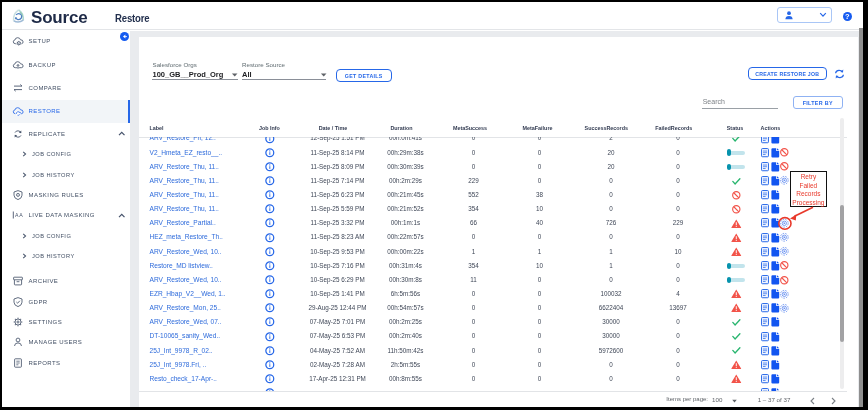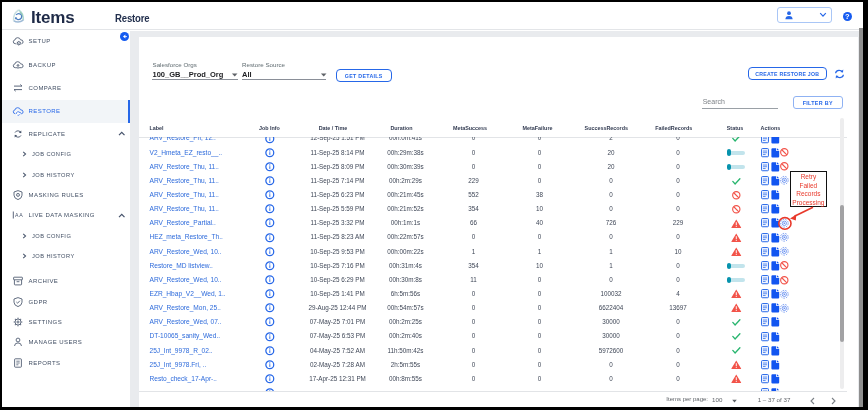--- a/index.html
+++ b/index.html
@@ -49,21 +49,21 @@
   </svg>
 <div style="left:2px;top:2px;width:860.5px;height:28px;background:#fff;border-bottom:1px solid #e3e5e8">
 <svg class="ab" style="left:8px;top:6px" width="17" height="17" viewBox="0 0 17 17">
 <path d="M8.6 1.8 Q13.6 5 13.3 12.2" fill="none" stroke="#9ccdc4" stroke-width="1.6" opacity=".8"></path>
 <path d="M13.3 12.2 Q8.2 15.6 3.6 12.6" fill="none" stroke="#86a9cc" stroke-width="1.6" opacity=".8"></path>
 <path d="M3.6 12.6 Q2.9 5.9 8.6 1.8" fill="none" stroke="#bcd8da" stroke-width="1.6" opacity=".8"></path>
 <path d="M6.1 6.9 Q8.1 4.7 10.5 6.1 Q12.3 7.5 11.4 9.9 Q10.3 12 7.8 11.6 Q5.8 11.2 5.7 9.1" fill="none" stroke="#4d7fc0" stroke-width="1.25"></path>
 <path d="M4.6 9.9 L6.9 9.7 L5.9 11.6 Z" fill="#4d7fc0"></path>
 <path d="M9.7 3.9 Q12.3 5 12.5 7.8" fill="none" stroke="#93cbb4" stroke-width="1.1"></path>
 </svg>
-<div style="left:29px;top:4px;font-size:17px;font-weight:bold;color:#1e2a47;letter-spacing:-0.2px;line-height:24px;height:24px">Items</div>
+<div style="left:29px;top:4px;font-size:17px;font-weight:bold;color:#1e2a47;letter-spacing:-0.2px;line-height:24px;height:24px">Source</div>
 <div style="left:112.5px;top:4px;font-size:11px;font-weight:bold;color:#23304e;line-height:24px;height:24px;letter-spacing:-0.2px;transform:scaleX(.87);transform-origin:0 50%">Restore</div>
 <div style="left:775px;top:5px;width:55px;height:16px;border:1px solid #a9c6f6;border-radius:3px;background:#fff"></div>
 <svg class="ab" style="left:782px;top:8px" width="10" height="10" viewBox="0 0 10 10">
       <circle cx="5" cy="3.2" r="1.9" fill="#2667e8"></circle>
       <path d="M1.4 9.3 Q1.4 5.9 5 5.9 Q8.6 5.9 8.6 9.3 Z" fill="#2667e8"></path>
     </svg>
 <svg class="ab" style="left:817px;top:10px" width="8" height="6" viewBox="0 0 8 6">
       <path d="M1.2 1.2 L4 4.2 L6.8 1.2" fill="none" stroke="#2667e8" stroke-width="1.2"></path>
     </svg>
 <div style="left:840.6px;top:9.5px;width:9.6px;height:9.6px;border-radius:50%;background:#155bf0;color:#fff;font-size:7.5px;font-weight:bold;text-align:center;line-height:9.8px">?</div>

